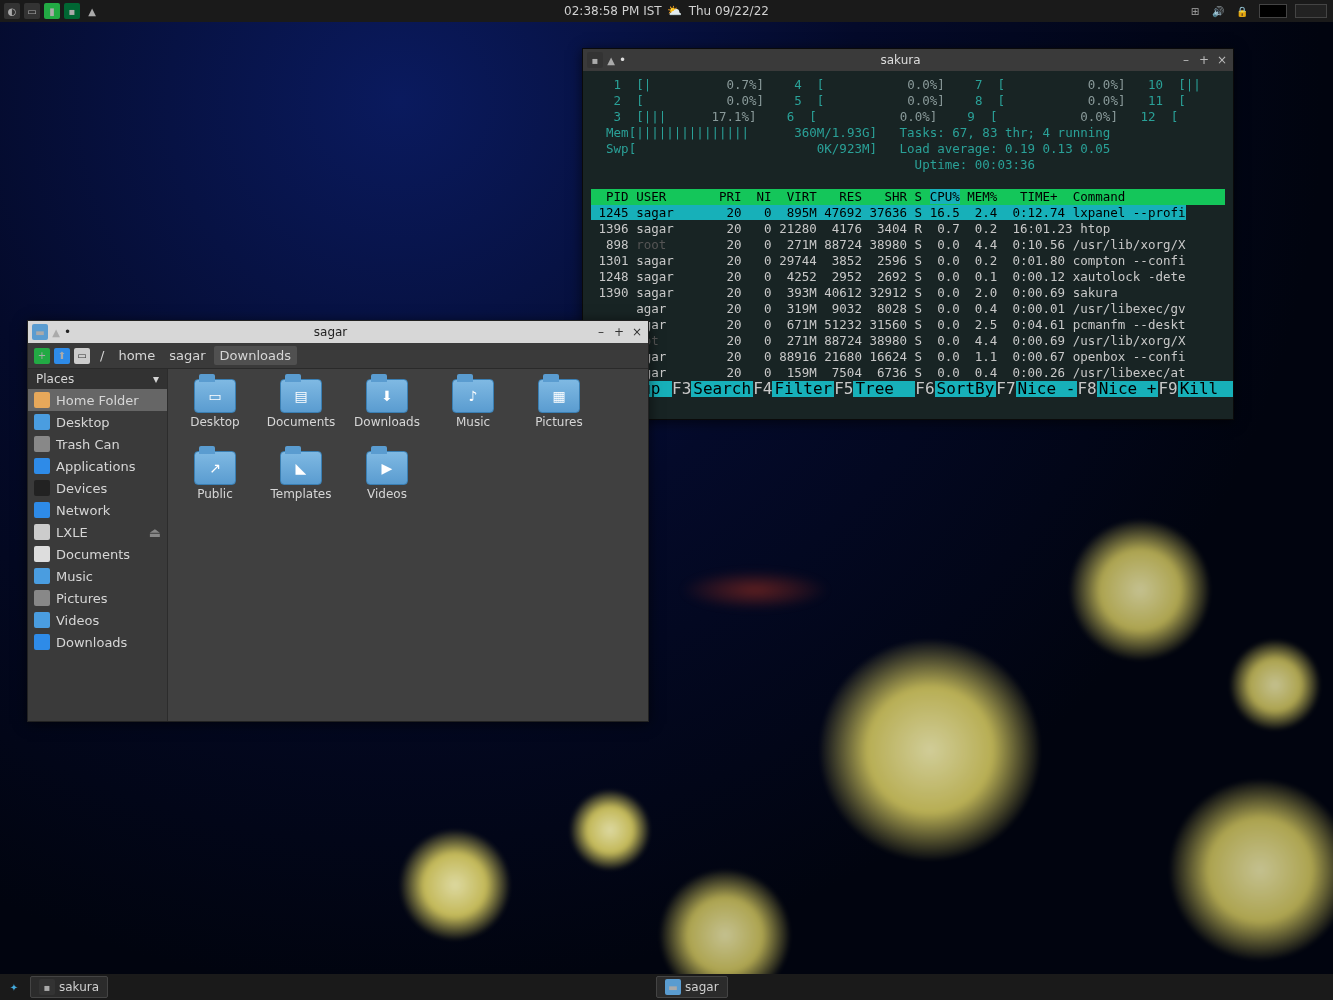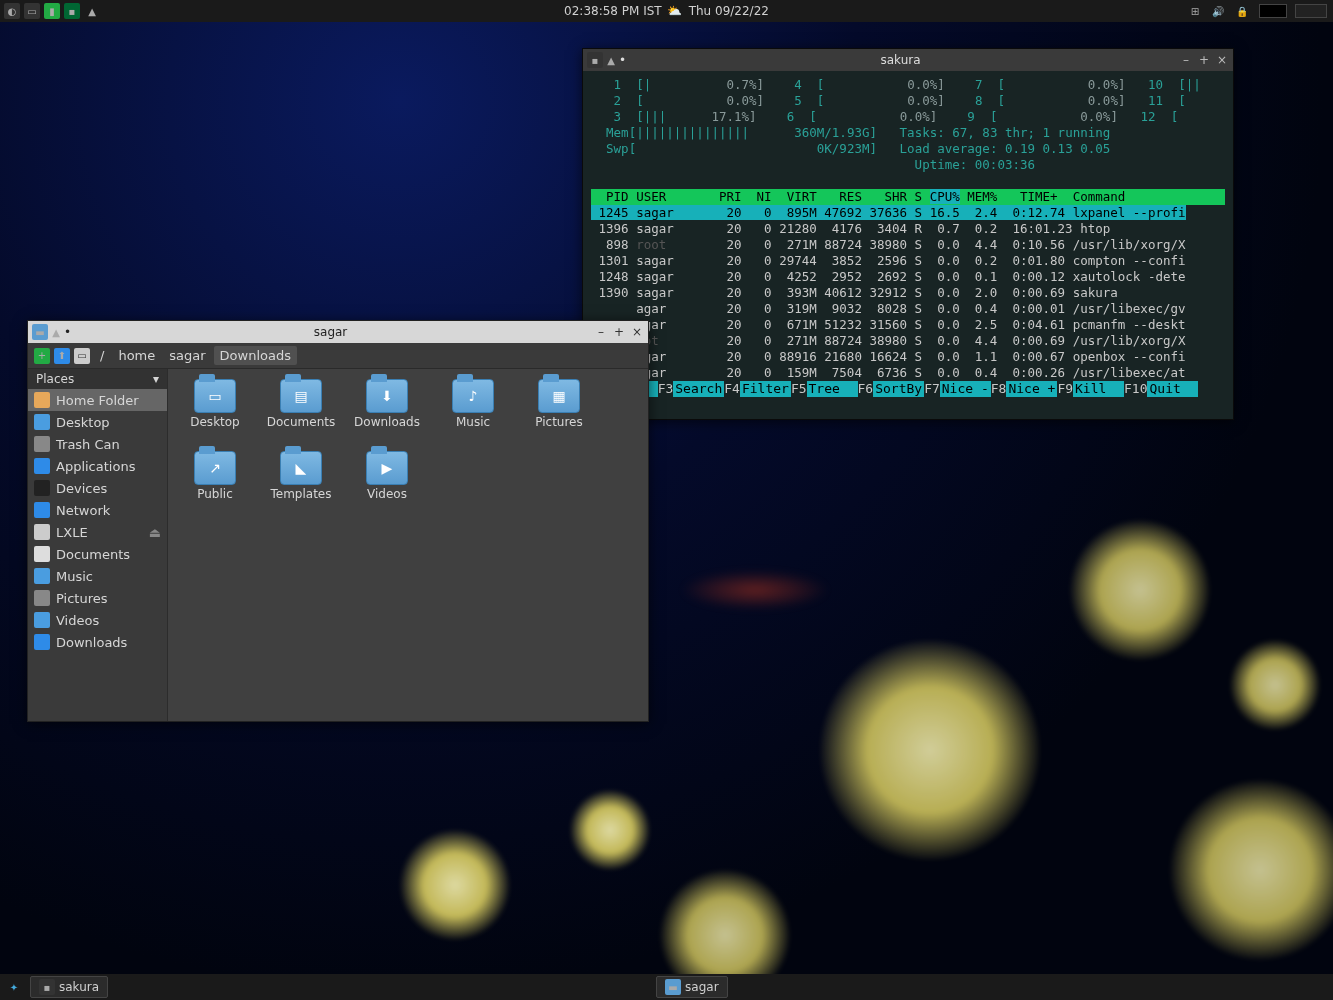--- a/index.html
+++ b/index.html
@@ -33,21 +33,21 @@
   #term { position:absolute; left:582px; top:48px; width:652px; height:372px; background:#1e2a2a; border:1px solid #0a0a0a; box-shadow:0 2px 12px rgba(0,0,0,.6); display:flex; flex-direction:column; }
   #term .titlebar{height:22px;background:#3a3a3a;color:#ddd;display:flex;align-items:center;font-size:12px;padding:0 4px}
   #term .titlebar .ttl{flex:1;text-align:center}
   #term .titlebar .wbtn{width:14px;height:14px;margin-left:4px;display:flex;align-items:center;justify-content:center;font-size:12px;color:#bbb}
   #term-body{flex:1;background:#182424;font-family:"DejaVu Sans Mono",monospace;font-size:12.5px;line-height:16px;padding:6px 8px;white-space:pre;overflow:hidden;color:#76c6c6}
   .c-num{color:#2aa198}.c-bar{color:#2aa198}.c-pct{color:#8a9a9a}.c-mem{color:#2aa198}.c-lbl{color:#2aa198}
   .hdr{background:#14c65a;color:#000;display:inline-block;width:100%}
   .hdr .sortcol{background:#17b0b9}
   .row{color:#c8c8c8}.row .root{color:#555}
   .selrow{background:#17b0b9;color:#000000}
-  .fkeys{display:flex;font-size:13px}
+  .fkeys{display:flex;font-size:16px}
   .fkeys .fk{color:#c8c8c8}.fkeys .fl{background:#17b0b9;color:#000;padding:0 2px}
 
   
   #fm { position:absolute; left:27px; top:320px; width:622px; height:402px; background:#3a3a3a; border:1px solid #222; box-shadow:0 2px 12px rgba(0,0,0,.6); display:flex; flex-direction:column; color:#d6d6d6; font-size:13px;}
   #fm .titlebar{height:22px;background:#d7d7d7;color:#222;display:flex;align-items:center;font-size:12px;padding:0 4px}
   #fm .titlebar .ttl{flex:1;text-align:center}
   #fm .titlebar .wbtn{width:14px;height:14px;margin-left:4px;display:flex;align-items:center;justify-content:center;color:#333;font-size:12px}
   #fm .menubar{height:24px;background:#3a3a3a;display:flex;align-items:center;gap:14px;padding:0 8px;font-size:13px}
   #fm .toolbar{height:26px;background:#3a3a3a;display:flex;align-items:center;gap:4px;padding:0 6px;border-bottom:1px solid #2a2a2a}
   .crumb{padding:2px 6px;border-radius:2px}.crumb.active{background:#505050}
@@ -104,21 +104,21 @@
     <span class="ticon plain">▲</span>
     <span>•</span>
     <span class="ttl">sakura</span>
     <span class="wbtn">–</span>
     <span class="wbtn">+</span>
     <span class="wbtn">×</span>
   </div>
   <div id="term-body">  <span class="c-num"> 1</span>  <span class="c-bar">[|         </span><span class="c-pct"> 0.7%]</span>   <span class="c-num"> 4</span>  <span class="c-bar">[          </span><span class="c-pct"> 0.0%]</span>   <span class="c-num"> 7</span>  <span class="c-bar">[          </span><span class="c-pct"> 0.0%]</span>   <span class="c-num">10</span>  <span class="c-bar">[||        </span>   
   <span class="c-num"> 2</span>  <span class="c-bar">[          </span><span class="c-pct"> 0.0%]</span>   <span class="c-num"> 5</span>  <span class="c-bar">[          </span><span class="c-pct"> 0.0%]</span>   <span class="c-num"> 8</span>  <span class="c-bar">[          </span><span class="c-pct"> 0.0%]</span>   <span class="c-num">11</span>  <span class="c-bar">[          </span>   
   <span class="c-num"> 3</span>  <span class="c-bar">[|||      </span><span class="c-pct">17.1%]</span>   <span class="c-num"> 6</span>  <span class="c-bar">[          </span><span class="c-pct"> 0.0%]</span>   <span class="c-num"> 9</span>  <span class="c-bar">[          </span><span class="c-pct"> 0.0%]</span>   <span class="c-num">12</span>  <span class="c-bar">[          </span>   
-  <span class="c-mem">Mem</span><span class="c-bar">[|||||||||||||||      360M/1.93G]</span>   <span class="c-lbl">Tasks: 67, 83 thr; 1 running</span>
+  <span class="c-mem">Mem</span><span class="c-bar">[|||||||||||||||      360M/1.93G]</span>   <span class="c-lbl">Tasks: 67, 83 thr; 4 running</span>
   <span class="c-mem">Swp</span><span class="c-bar">[                        0K/923M]</span>   <span class="c-lbl">Load average: 0.19 0.13 0.05</span>
                                            <span class="c-lbl">Uptime: 00:03:36</span>
 
 <span class="hdr">  PID USER       PRI  NI  VIRT   RES   SHR S <span class="sortcol">CPU%</span> MEM%   TIME+  Command</span>
 <span class="selrow"> 1245 sagar       20   0  895M 47692 37636 S 16.5  2.4  0:12.74 lxpanel --profi</span>
 <span class="row"> 1396 sagar       20   0 21280  4176  3404 R  0.7  0.2  16:01.23 htop</span>
 <span class="row">  898 <span class="root">root     </span>   20   0  271M 88724 38980 S  0.0  4.4  0:10.56 /usr/lib/xorg/X</span>
 <span class="row"> 1301 sagar       20   0 29744  3852  2596 S  0.0  0.2  0:01.80 compton --confi</span>
 <span class="row"> 1248 sagar       20   0  4252  2952  2692 S  0.0  0.1  0:00.12 xautolock -dete</span>
 <span class="row"> 1390 sagar       20   0  393M 40612 32912 S  0.0  2.0  0:00.69 sakura</span>

